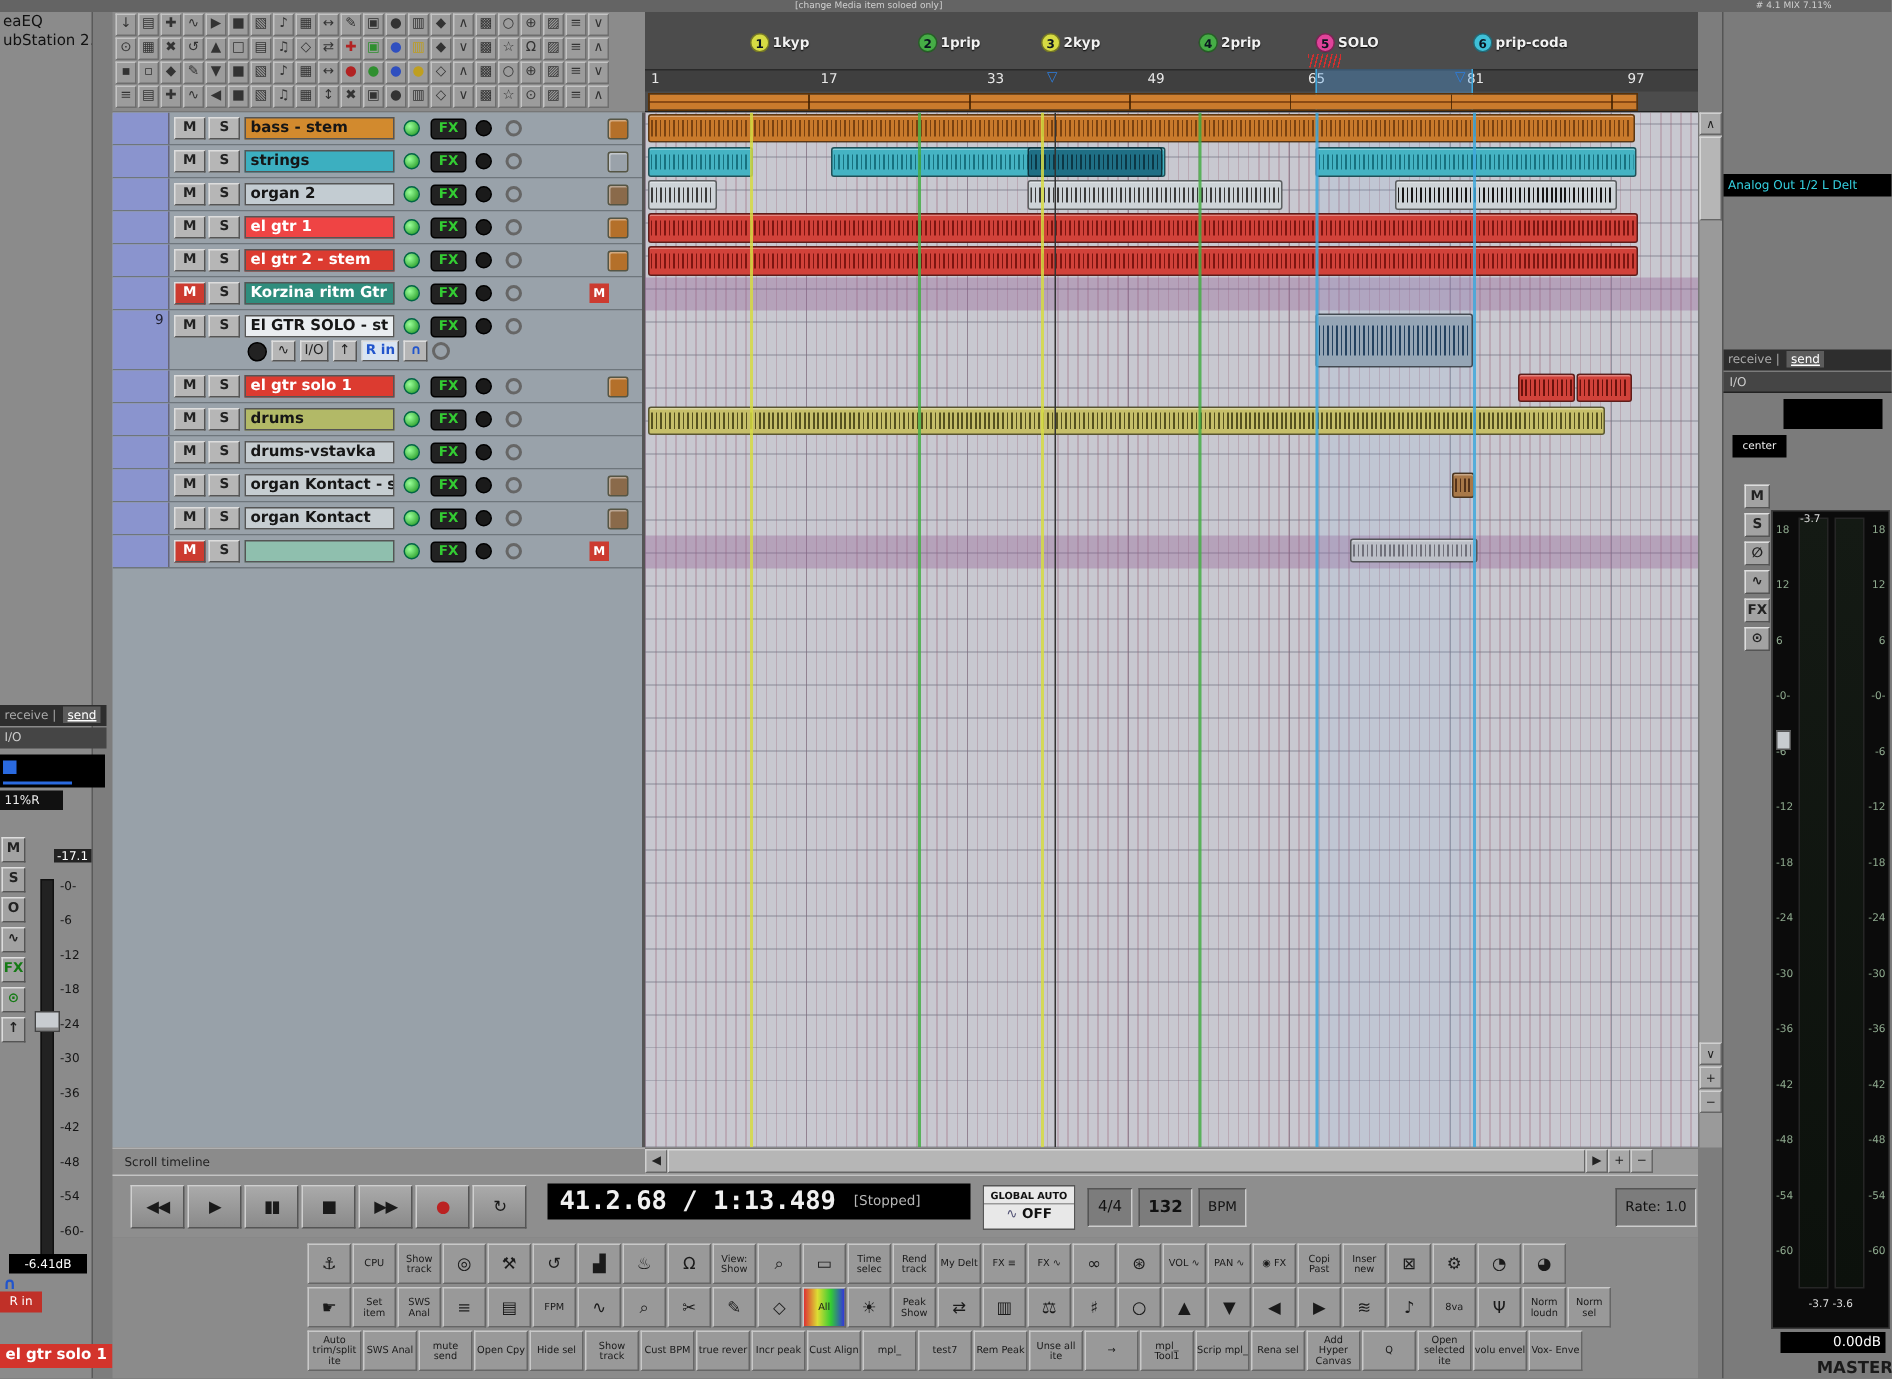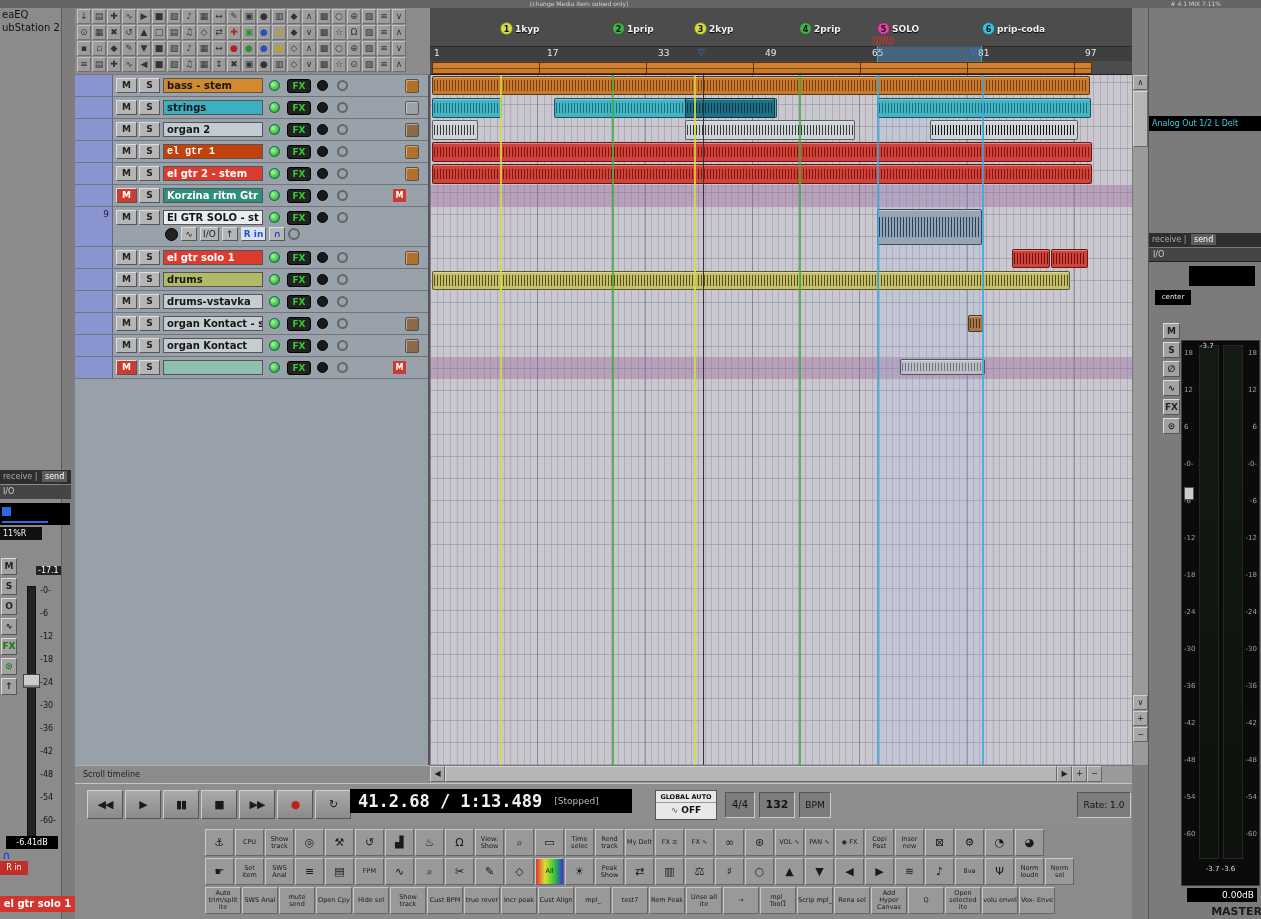--- a/index.html
+++ b/index.html
@@ -8,21 +8,21 @@
 
   
   #titlebar { position:absolute; left:0; top:0; width:1261px; height:8px; background:#646464; color:#d0d0d0; font-size:6px; line-height:8px; }
   #title-left { position:absolute; left:530px; top:0; }
   #title-right { position:absolute; right:40px; top:0; }
 
   
   #left-strip { position:absolute; left:0; top:8px; width:62px; height:911px; background:#8b8b8b; border-right:1px solid #5a5a5a; }
   .fxitem { font-size:10px; color:#111; padding:1px 2px; white-space:nowrap; overflow:hidden; }
   .rsbar { position:absolute; left:0; height:14px; background:#2e2e2e; color:#aaa; font-size:8px; line-height:14px; padding-left:3px; white-space:nowrap; }
-  .rsbar .snd { background:#5c5c5c; color:#fff; padding:1px 3px; margin-left:2px; }
+  .rsbar .snd { background:#5c5c5c; color:#fff; padding:1px 3px; margin-left:2px;text-decoration:underline; }
   #ls-recv { top:462px; width:71px; }
   #ls-io  { position:absolute; top:477px; left:0; width:71px; height:14px; background:#454545; color:#ccc; font-size:8px; line-height:14px; padding-left:3px; }
   #ls-pan { position:absolute; top:495px; left:0; width:70px; height:22px; background:#000; }
   #ls-pan .bluesq { position:absolute; left:2px; top:4px; width:9px; height:9px; background:#2a6adf; }
   #ls-pan .blueline { position:absolute; left:2px; bottom:2px; width:46px; height:2px; background:#2a6adf; }
   #ls-width { position:absolute; top:519px; left:0; width:42px; height:13px; background:#111; color:#eee; font-size:8px; line-height:13px; padding-left:3px; }
   #ls-btns { position:absolute; top:550px; left:1px; display:flex; flex-direction:column; gap:3px; }
   .lsb { width:16px; height:17px; background:#a2a2a2; border:1px solid #555; border-top-color:#ddd; border-left-color:#ddd; font-size:9px; font-weight:bold; line-height:15px; text-align:center; color:#222; }
   #ls-peak { position:absolute; top:558px; left:36px; background:#222; color:#fff; font-size:8px; padding:0 2px; }
   #ls-groove { position:absolute; left:27px; top:578px; width:9px; height:252px; background:#222; border:1px solid #101010; }
@@ -97,21 +97,21 @@
   .sb { width:15px; height:16px; background:#a8a8a8; border:1px solid #666; border-top-color:#d0d0d0; border-left-color:#d0d0d0; font-size:8px; text-align:center; line-height:13px; color:#222; flex:none; }
   #hthumb { width:612px; height:16px; background:#b6b6b6; border:1px solid #666; border-top-color:#d8d8d8; border-left-color:#d8d8d8; flex:none; }
   #hcorner { flex:1; }
   .vsb { position:absolute; left:0; width:15px; height:15px; background:#a8a8a8; border:1px solid #666; border-top-color:#d0d0d0; border-left-color:#d0d0d0; font-size:8px; text-align:center; line-height:13px; color:#222; }
   #vthumb { position:absolute; left:0; top:16px; width:15px; height:56px; background:#b6b6b6; border:1px solid #666; border-top-color:#d8d8d8; border-left-color:#d8d8d8; }
 
   
   #transport { position:absolute; left:75px; top:783px; width:1057px; height:42px; background:#8e8e8e; border-top:1px solid #c4c4c4; }
   #tr-btns { position:absolute; left:12px; top:6px; display:flex; gap:2px; }
   .trbtn { width:36px; height:29px; background:linear-gradient(180deg,#aaa,#8a8a8a); border:1px solid #555; border-top-color:#cfcfcf; border-left-color:#cfcfcf; font-size:11px; text-align:center; line-height:27px; color:#1a1a1a; letter-spacing:-1px; }
-  #time-box { position:absolute; left:275px; top:5px; width:282px; height:24px; background:#000; display:flex; align-items:center; padding:0 8px; gap:12px; }
+  #time-box { position:absolute; left:290px; top:5px; width:282px; height:24px; background:#000; display:flex; align-items:center; padding:0 8px; gap:12px; }
   #time-main { font-family:"DejaVu Sans Mono",monospace; font-size:17px; font-weight:bold; color:#f0f0f0; white-space:nowrap; }
   #time-status { font-size:9px; color:#b8b8b8; }
   #gauto { position:absolute; left:580px; top:6px; width:62px; height:30px; background:#e8e8e8; border:1px solid #555; text-align:center; }
   #gauto .l1 { font-size:6.5px; font-weight:bold; border-bottom:1px solid #999; padding:2px 0 1px; }
   #gauto .l2 { font-size:9px; font-weight:bold; line-height:15px; }
   #gauto .env { color:#557; margin-right:3px; font-weight:normal; }
   .sunken { position:absolute; top:8px; height:26px; background:#7c7c7c; border:1px solid #555; border-bottom-color:#ccc; border-right-color:#ccc; font-size:10px; text-align:center; line-height:24px; color:#111; }
   #tsig-box { left:650px; width:30px; }
   #bpm-box { left:684px; width:36px; font-weight:bold; font-size:11px; }
   #bpm-label { left:724px; width:32px; font-size:9px; }
@@ -357,21 +357,21 @@
 
         <span class="ticon" style="background: rgb(138, 106, 74);"></span>
       </div>
 
       <div class="trow" style="height: 22px;">
         <div class="tstrip">
           <span class="tnum"></span>
         </div>
         <div class="tbtn mbtn" style="background: rgb(182, 182, 182); color: rgb(34, 34, 34);">M</div>
         <div class="tbtn sbtn">S</div>
-        <div class="tname" style="background: #c2410c; color: rgb(255, 255, 255); font-family: Liberation Mono, monospace;">el gtr 1</div>
+        <div class="tname" style="background: #ef4444; color: rgb(255, 255, 255);">el gtr 1</div>
         <span class="pwr"></span>
         <div class="fxb">FX</div>
         <span class="blk"></span>
         <span class="ring"></span>
 
         <span class="ticon" style="background: rgb(180, 112, 42);"></span>
       </div>
 
       <div class="trow" style="height: 22px;">
         <div class="tstrip">

